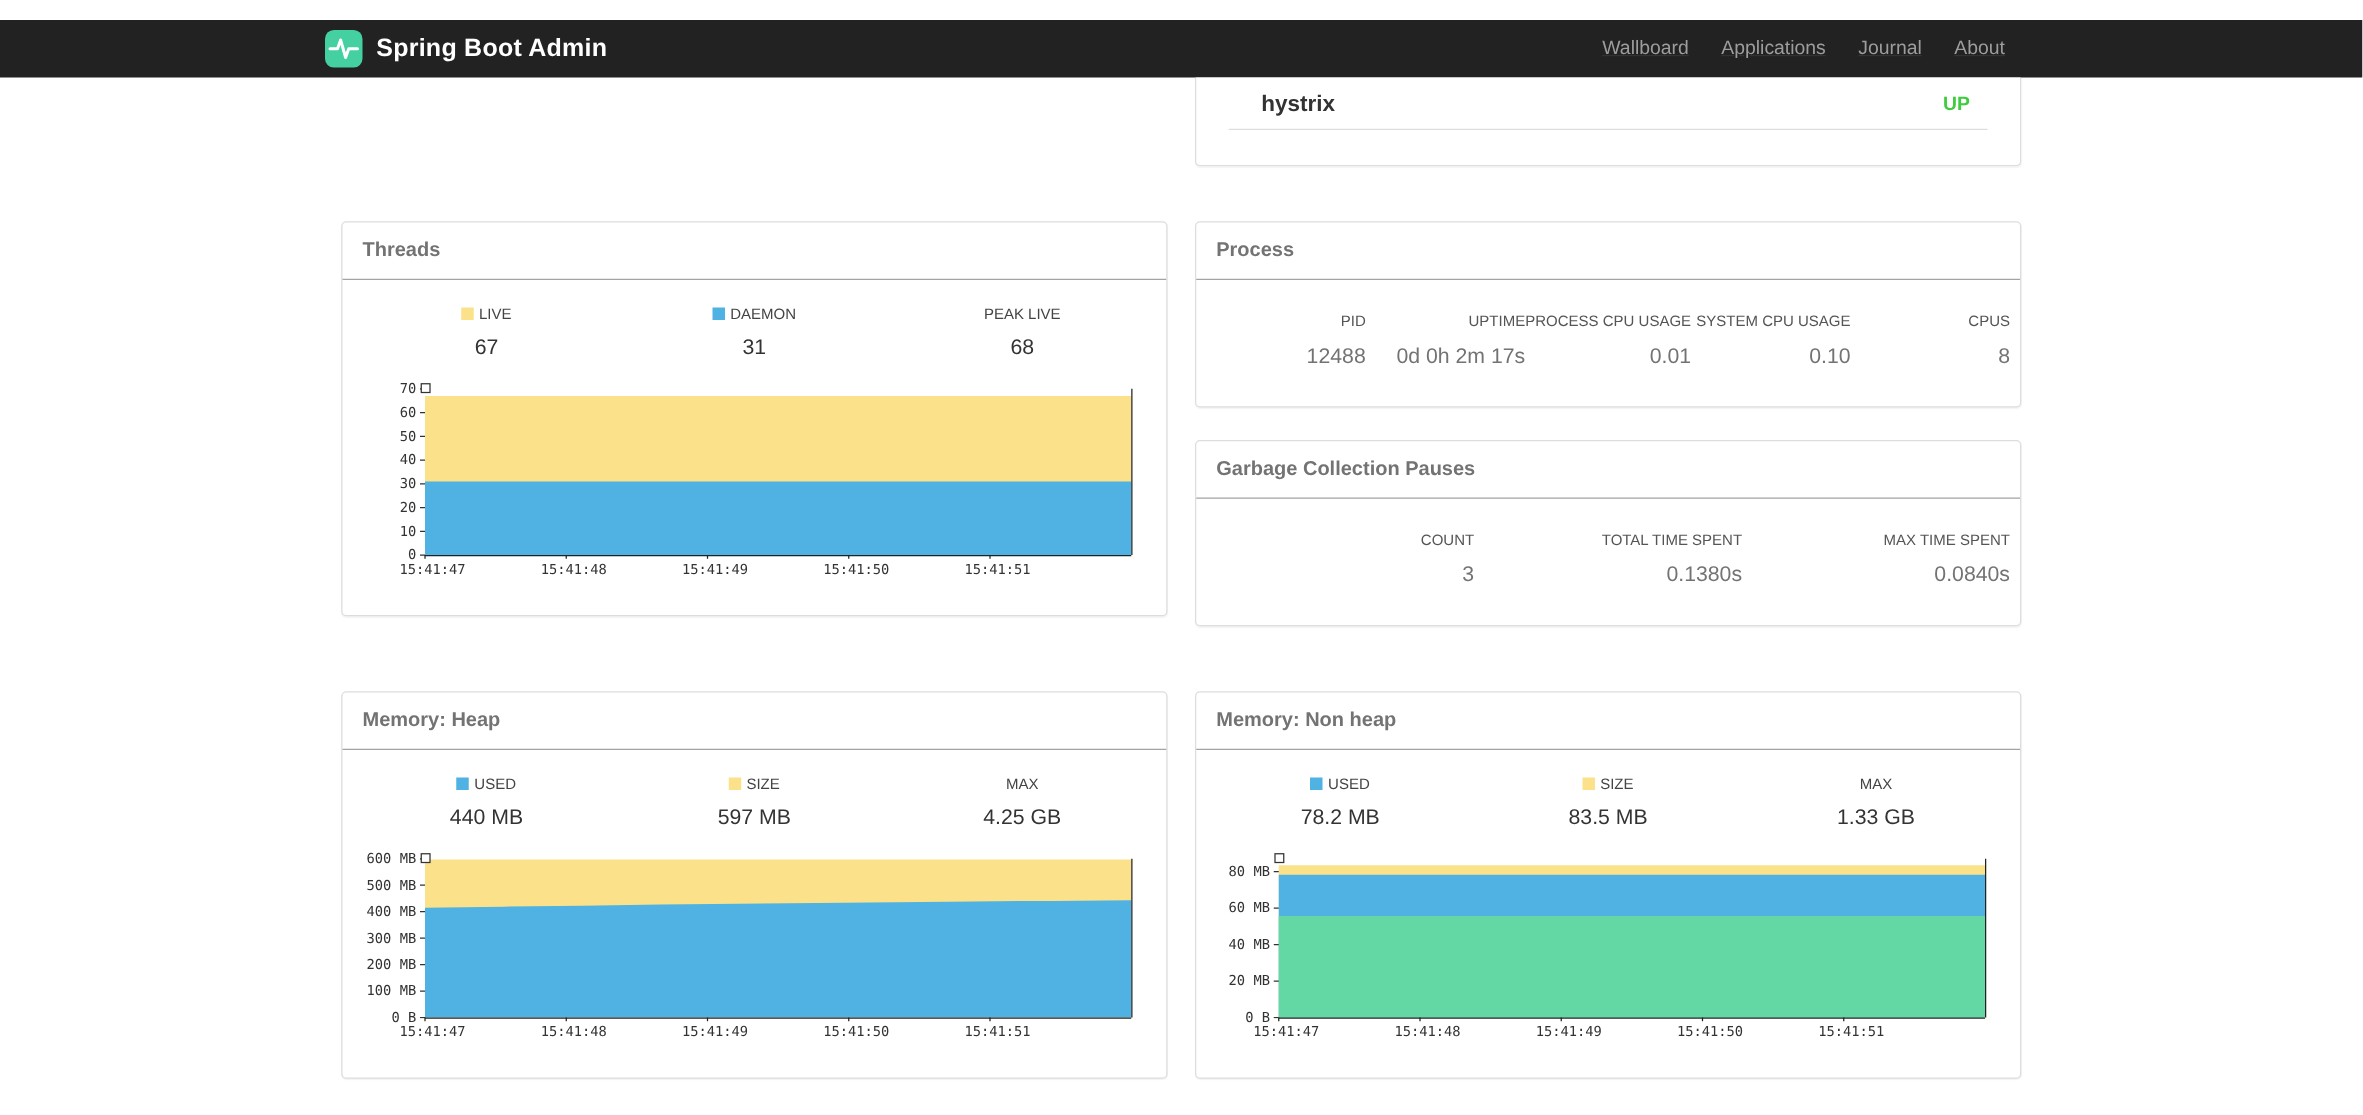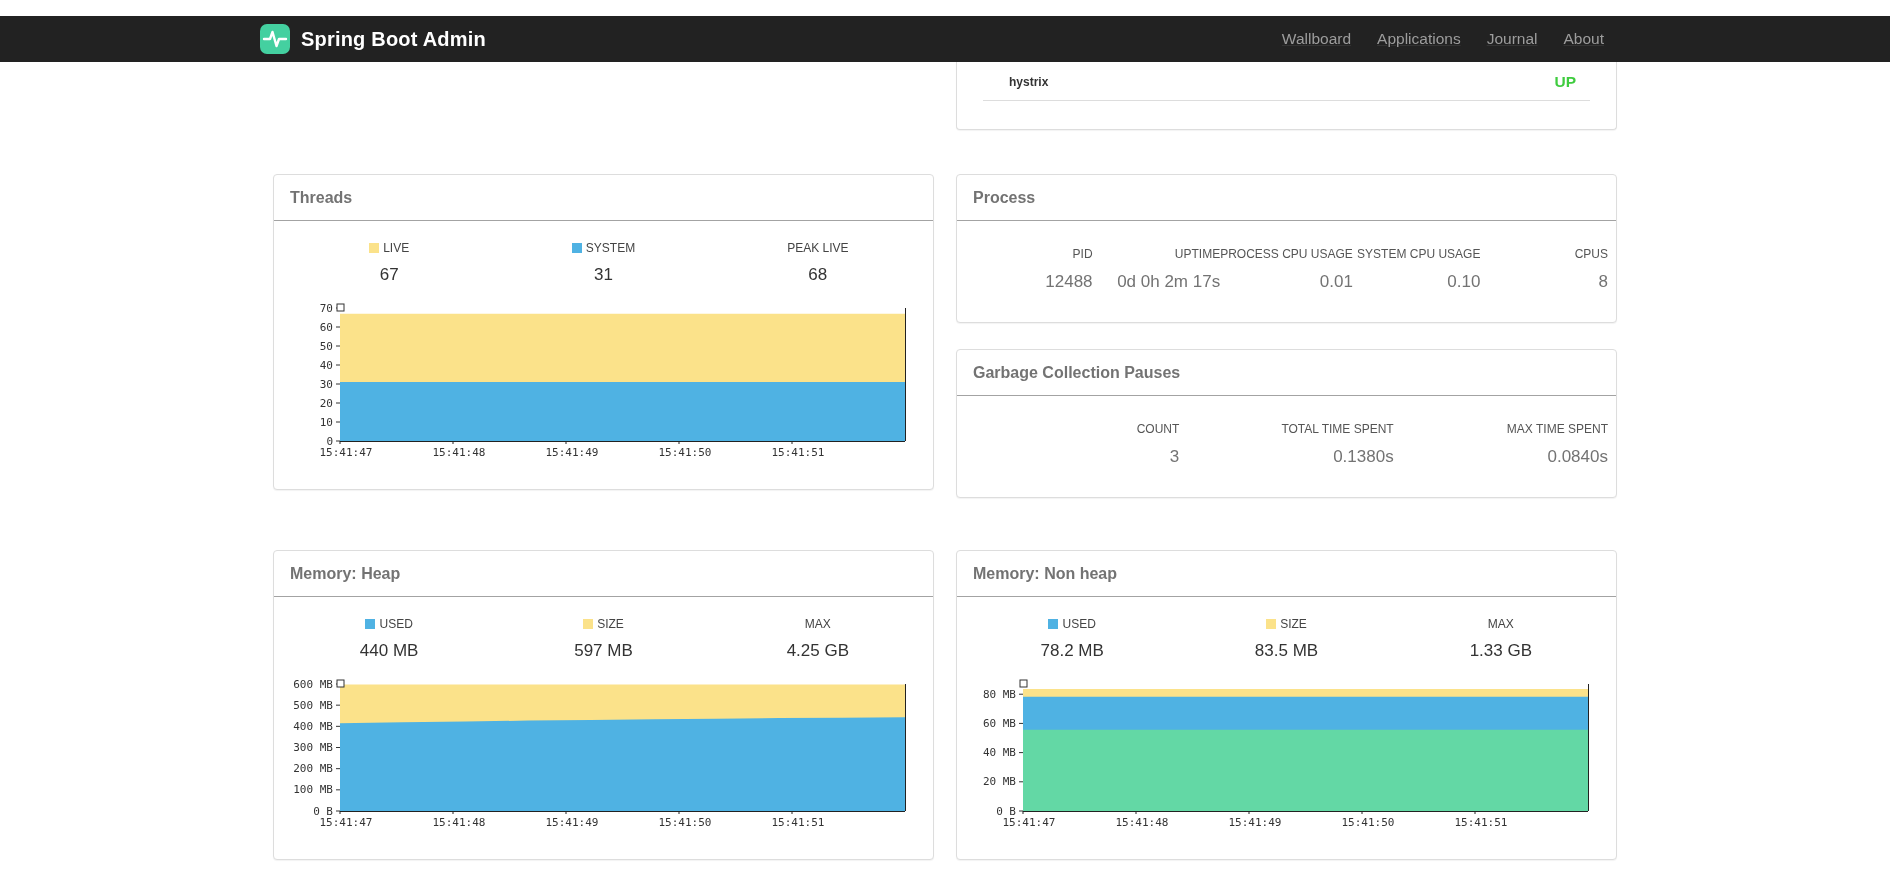--- a/index.html
+++ b/index.html
@@ -78,21 +78,21 @@
     border-radius: 0 0 4px 4px;
   }
   .health-row {
     display: flex;
     justify-content: space-between;
     align-items: center;
     margin: 0 26px;
     padding: 11px 14px 9px 26px;
     border-bottom: 1px solid #ddd;
   }
-  .health-name { font-weight: 600; font-size: 12px; color: #333; }
+  .health-name { font-weight: 600; font-size: 18px; color: #333; }
   .health-status { font-weight: bold; font-size: 15.5px; }
   .health-spacer { height: 28px; }
 
   
   .metrics {
     display: flex;
     padding: 26px 8px 30px;
   }
   .metric { flex: 1; text-align: right; }
   .metric-label {
@@ -208,21 +208,21 @@
         <div class="legend-item">
           <div class="legend-label">
             <span class="swatch" style="background: rgb(251, 226, 138);"></span>
             <span>LIVE</span>
           </div>
           <div class="legend-value">67</div>
         </div>
         <div class="legend-item">
           <div class="legend-label">
             <span class="swatch" style="background: rgb(79, 178, 227);"></span>
-            <span>SYSTEM</span>
+            <span>DAEMON</span>
           </div>
           <div class="legend-value">31</div>
         </div>
         <div class="legend-item">
           <div class="legend-label">
             <span>PEAK LIVE</span>
           </div>
           <div class="legend-value">68</div>
         </div>
       </div>

